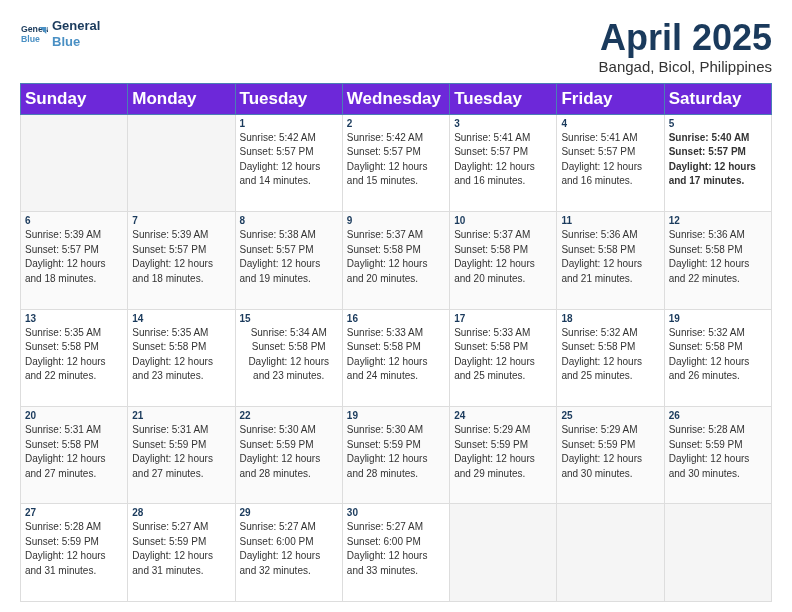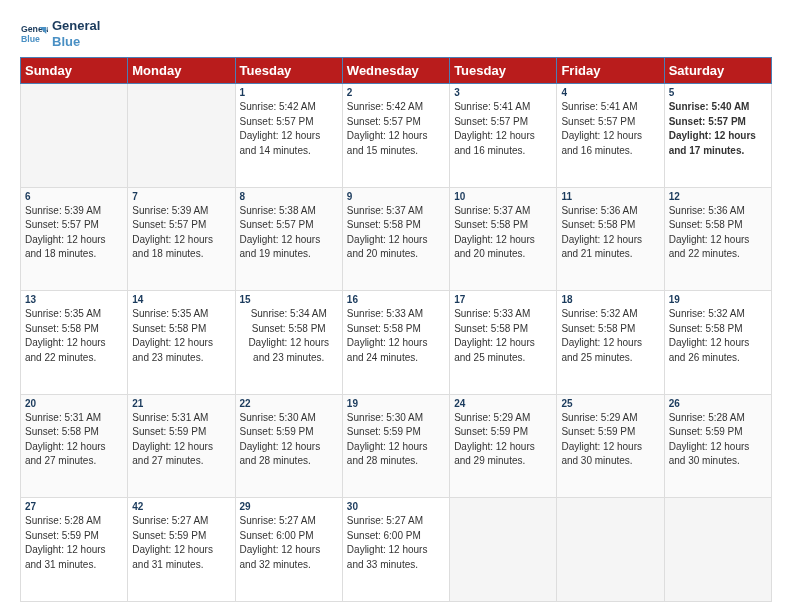--- a/index.html
+++ b/index.html
@@ -47,23 +47,23 @@
       font-weight: normal;
     }
     .calendar {
       flex: 1;
       border: 1px solid #ccc;
       border-collapse: collapse;
       width: 100%;
       table-layout: fixed;
     }
     .calendar thead tr th {
-      background: #b91c1c;
+      background: #6d28d9;
       color: #fff;
-      font-size: 13px;
+      font-size: 17px;
       font-weight: bold;
       padding: 5px 4px;
       text-align: left;
       border: 1px solid #4a7eb5;
     }
     .calendar tbody tr td {
       vertical-align: top;
       font-size: 8.5px;
       color: #333;
       padding: 3px 4px;
@@ -100,20 +100,24 @@
         <rect x="0" y="0" width="32" height="32" fill="white"></rect>
         <text x="1" y="14" font-size="10" font-weight="bold" fill="#1a3a5c" font-family="Arial">General</text>
         <text x="1" y="25" font-size="10" font-weight="bold" fill="#4a90c4" font-family="Arial">Blue</text>
         <polygon points="22,8 30,8 30,16" fill="#4a90c4"></polygon>
       </svg>
       <div style="display:flex;flex-direction:column;line-height:1.2;">
         <span style="font-size:13px;font-weight:bold;color:#1a3a5c;">General</span>
         <span style="font-size:13px;font-weight:bold;color:#4a90c4;">Blue</span>
       </div>
     </div>
+    <div class="title-area">
+      <h1>April 2025</h1>
+      <h2>Bangad, Bicol, Philippines</h2>
+    </div>
   </div>
 
   <table class="calendar">
     <thead>
       <tr>
       <th>Sunday</th>
           <th>Monday</th>
           <th>Tuesday</th>
           <th>Wednesday</th>
           <th>Tuesday</th>
@@ -316,21 +320,21 @@
         </tr>
         <tr>
           <td>
             <span class="day-num">27</span>
             <div class="cell-text" style="white-space: pre-line;">Sunrise: 5:28 AM
 Sunset: 5:59 PM
 Daylight: 12 hours
 and 31 minutes.</div>
           </td>
           <td>
-            <span class="day-num">42</span>
+            <span class="day-num">28</span>
             <div class="cell-text" style="white-space: pre-line;">Sunrise: 5:27 AM
 Sunset: 5:59 PM
 Daylight: 12 hours
 and 31 minutes.</div>
           </td>
           <td>
             <span class="day-num">29</span>
             <div class="cell-text" style="white-space: pre-line;">Sunrise: 5:27 AM
 Sunset: 6:00 PM
 Daylight: 12 hours

